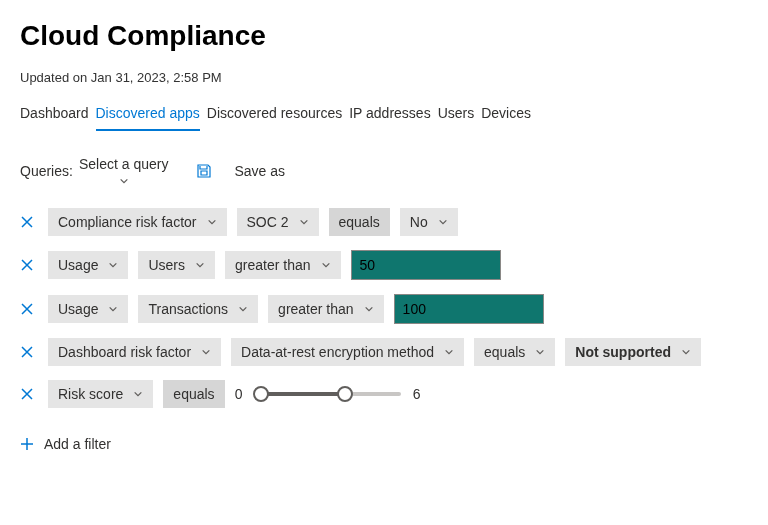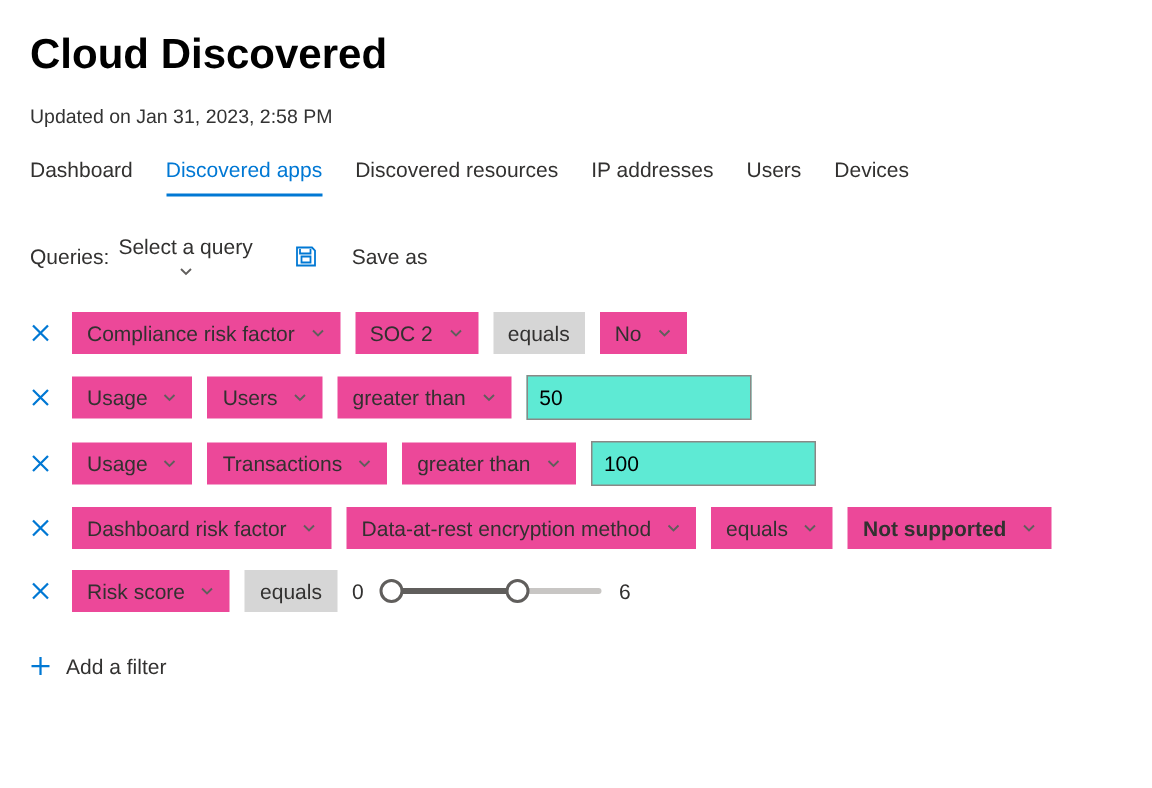--- a/index.html
+++ b/index.html
@@ -18,21 +18,21 @@
     margin: 4px 0 18px 0;
     color: #000;
   }
   .updated {
     font-size: 13px;
     color: #333;
     margin-bottom: 14px;
   }
   .tabs {
     display: flex;
-    gap: 22px;
+    gap: 7px;
     border-bottom: 1px solid transparent;
     margin-bottom: 24px;
   }
   .tab {
     padding: 6px 0 8px 0;
     font-size: 14px;
     color: #323130;
     cursor: pointer;
     border-bottom: 2px solid transparent;
   }
@@ -70,40 +70,40 @@
     width: 14px; height: 14px;
     color: #0078d4;
     cursor: pointer;
     flex-shrink: 0;
     margin-right: 4px;
   }
   .pill {
     display: inline-flex;
     align-items: center;
     gap: 10px;
-    background: #ec4899;
+    background: #e5e5e5;
     padding: 6px 10px;
     font-size: 14px;
     color: #323130;
     cursor: pointer;
     border: none;
   }
   .pill.darker { background: #d6d6d6; }
   .pill.strong { font-weight: 600; }
   .chev {
     width: 10px; height: 10px;
     color: #605e5c;
   }
   .txt-input {
     border: 1px solid #8a8886;
     height: 30px;
     padding: 4px 8px;
     font-size: 14px;
     width: 150px;
-    background: #5eead4;
+    background: #0f766e;
   }
   .addfilter {
     display: flex;
     align-items: center;
     gap: 10px;
     color: #323130;
     cursor: pointer;
     margin-top: 28px;
   }
   .plusicon { color: #0078d4; width:14px; height:14px;}
@@ -141,21 +141,21 @@
     border: 2px solid #605e5c;
     border-radius: 50%;
     top: 50%;
     transform: translate(-50%,-50%);
     cursor: pointer;
   }
 </style>
 </head>
 <body>
 
-<h1>Cloud Discovered</h1>
+<h1>Cloud Compliance</h1>
 
 <div class="updated">Updated on Jan 31, 2023, 2:58 PM</div>
 
 <div class="tabs">
   <div class="tab">Dashboard</div>
   <div class="tab selected">Discovered apps</div>
   <div class="tab">Discovered resources</div>
   <div class="tab">IP addresses</div>
   <div class="tab">Users</div>
   <div class="tab">Devices</div>

